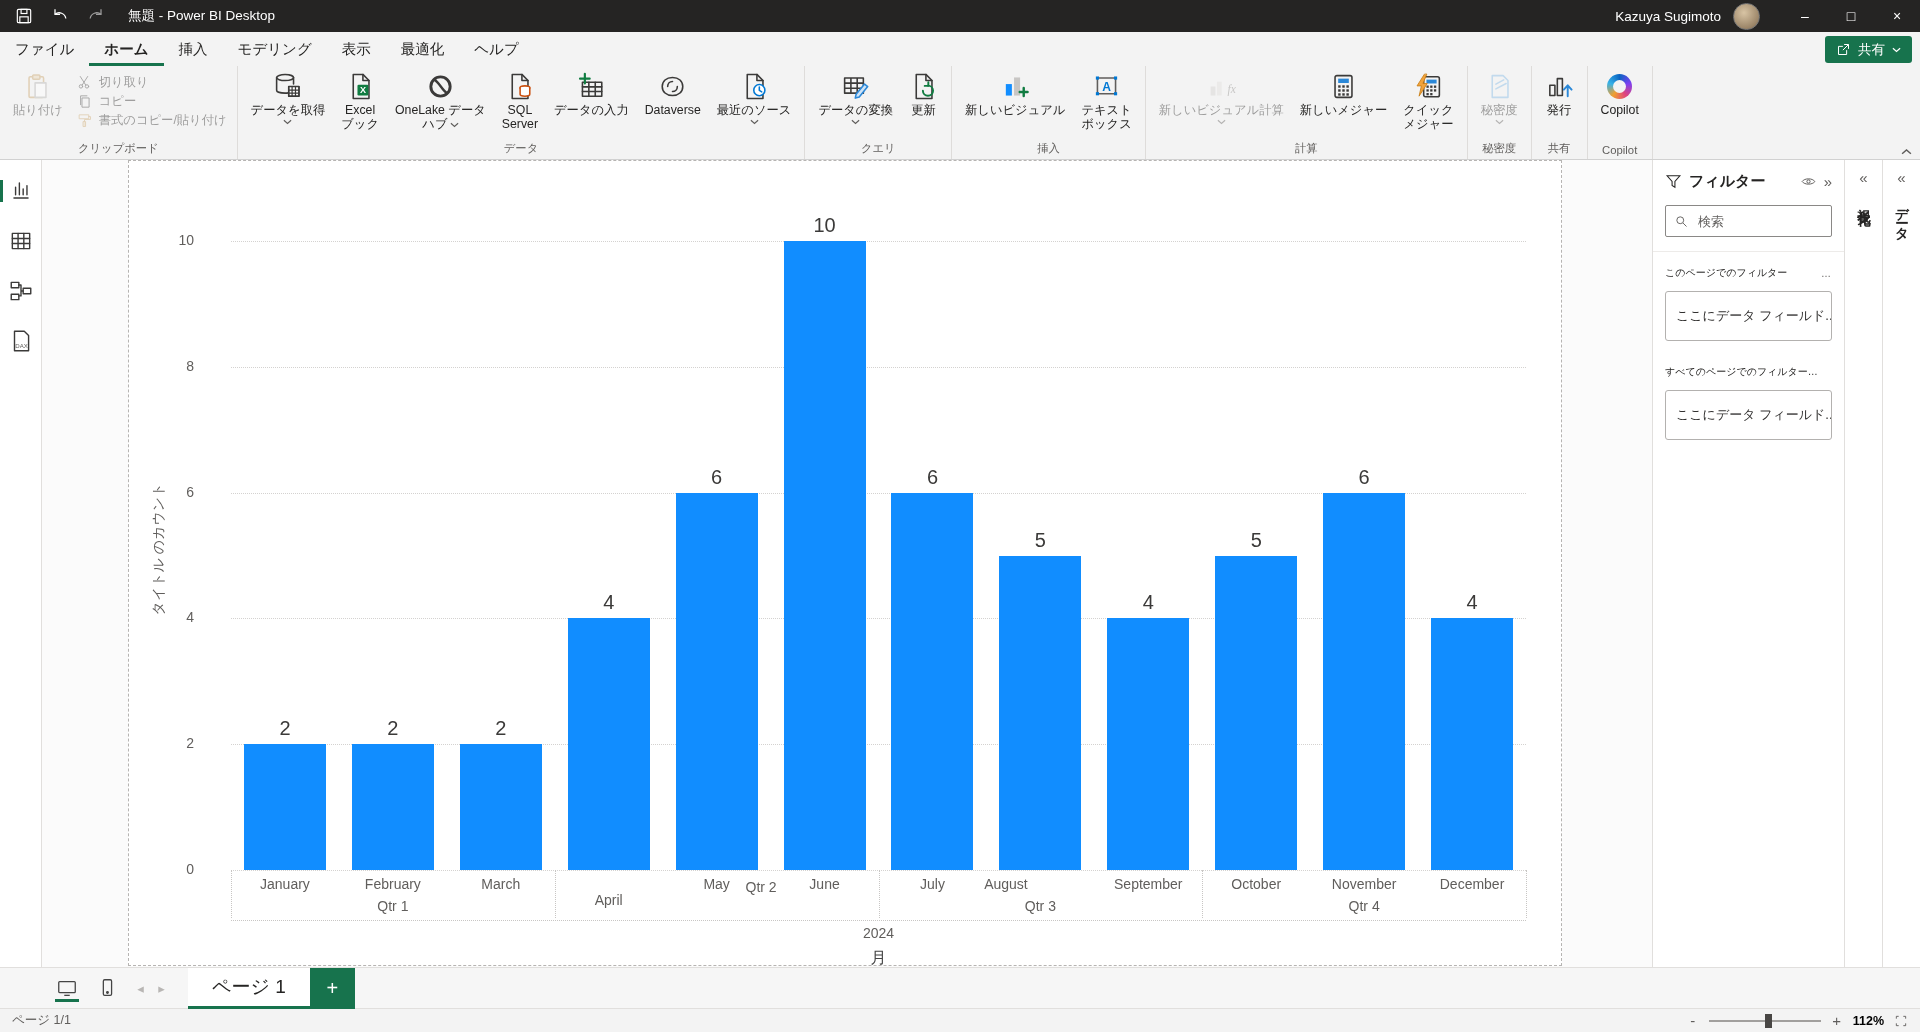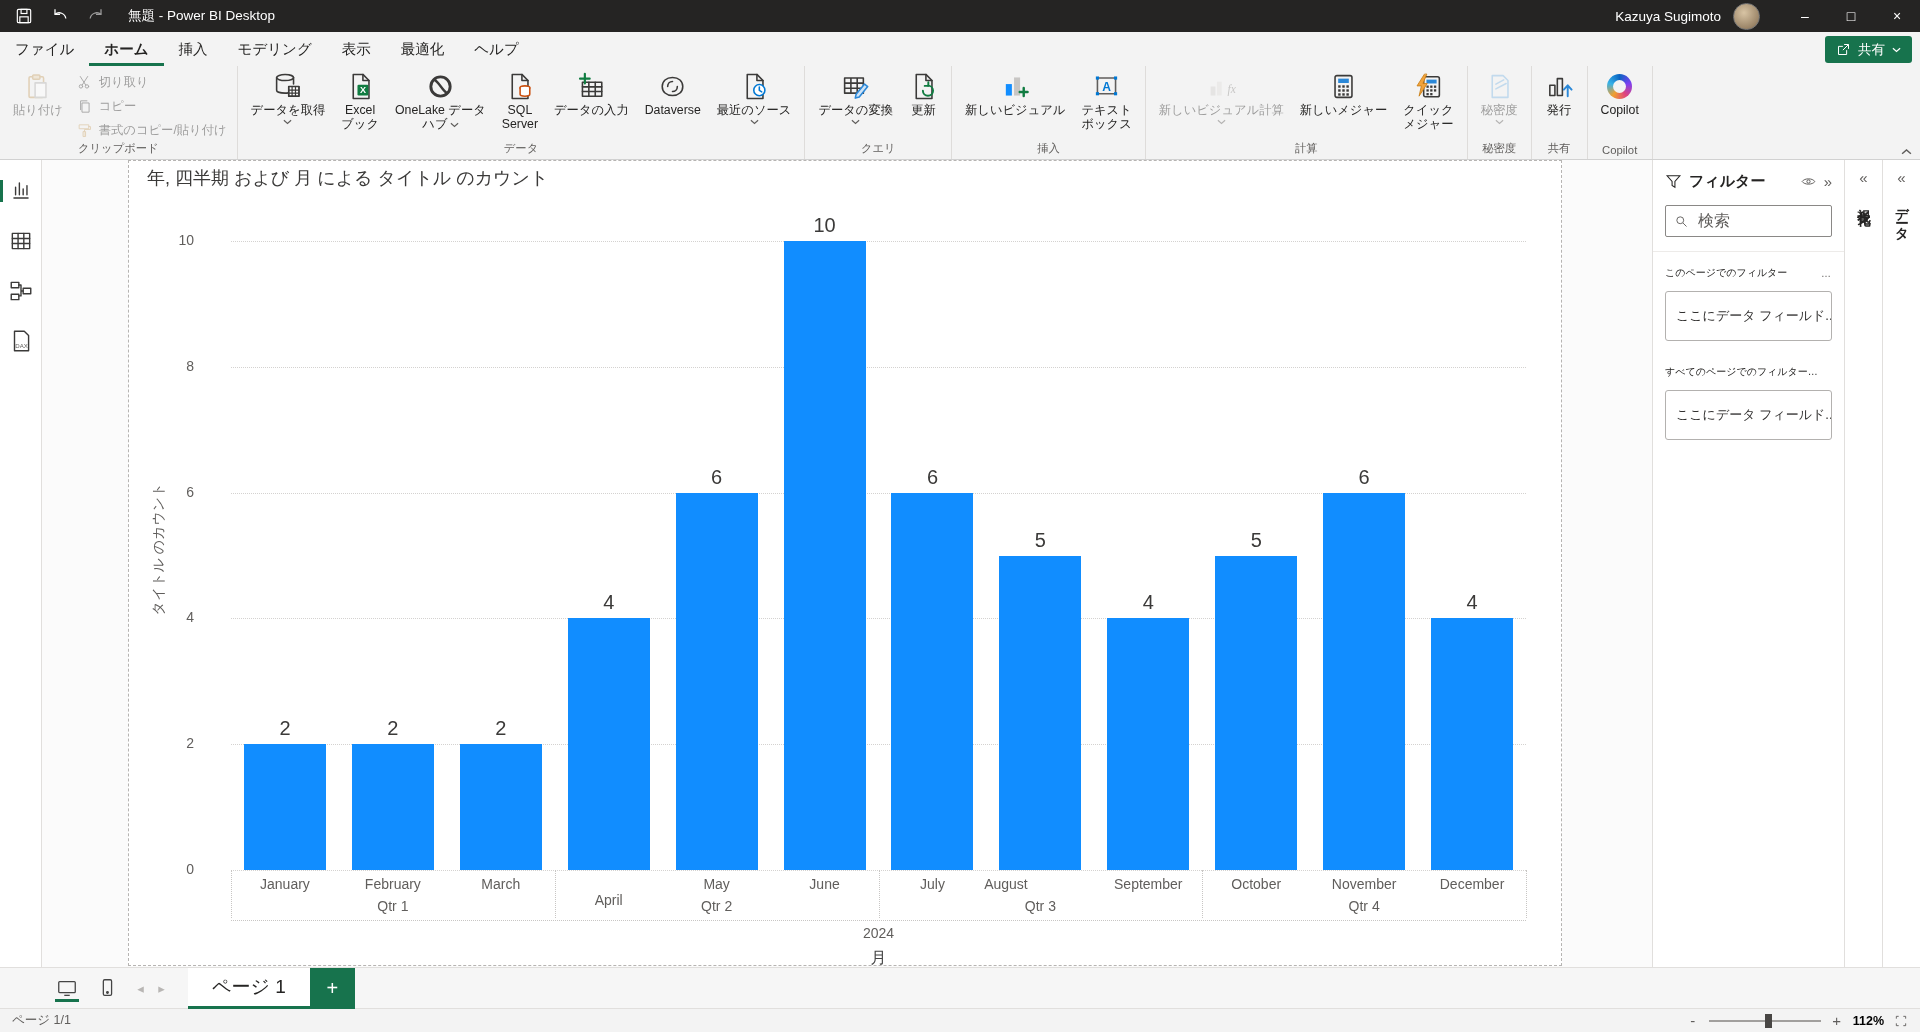--- a/index.html
+++ b/index.html
@@ -26,21 +26,21 @@
   
   .ribbon{height:94px;background:#f3f3f3;border-bottom:1px solid #d1d1d1;display:flex;position:relative;box-sizing:border-box;}
   .rb-group{display:flex;flex-direction:column;border-right:1px solid #dedcda;padding:2px 6px 0;}
   .rb-row{display:flex;align-items:flex-start;gap:2px;height:72px;}
   .rb-btn{display:flex;flex-direction:column;align-items:center;padding:3px 7px 0;font-size:12.3px;color:#252423;border-radius:2px;}
   .rb-icon{height:30px;display:flex;align-items:center;justify-content:center;}
   .rb-icon svg{width:29px;height:29px;}
   .rb-label{text-align:center;line-height:14px;margin-top:2px;white-space:nowrap;}
   .rb-chevron{margin-top:2px;color:#605e5c;display:flex;}
   .rb-chevron-inline{display:inline-flex;margin-left:2px;color:#605e5c;vertical-align:middle;}
-  .rb-stack{display:flex;flex-direction:column;gap:5px;padding-top:5px;}
+  .rb-stack{display:flex;flex-direction:column;padding-top:5px;}
   .rb-small{display:flex;align-items:center;gap:6px;font-size:12.3px;padding:1px 4px;color:#252423;white-space:nowrap;}
   .rb-small svg{width:17px;height:17px;}
   .rb-grouplabel{margin-top:auto;font-size:11.3px;color:#605e5c;text-align:center;padding:1px 2px 3px;white-space:nowrap;}
   .disabled{opacity:.42;}
   .ribbon-collapse{position:absolute;right:8px;bottom:4px;color:#605e5c;}
 
   
   .main{display:flex;height:807px;}
   .sidebar{width:42px;background:#fff;border-right:1px solid #e1dfdd;display:flex;flex-direction:column;align-items:center;padding-top:18px;gap:24px;box-sizing:border-box;}
   .sb-item{width:26px;height:26px;color:#605e5c;position:relative;}
@@ -62,21 +62,21 @@
   .year-label{position:absolute;font-size:14px;color:#605e5c;transform:translateX(-50%);}
   .xaxis-title{position:absolute;font-size:16px;color:#444;transform:translateX(-50%);}
 
   
   .filterpane{width:192px;background:#fff;border-left:1px solid #e1dfdd;padding:12px 12px 0;box-sizing:border-box;font-size:13px;}
   .fp-header{display:flex;align-items:center;gap:7px;margin-bottom:14px;color:#252423;}
   .fp-title{font-size:15px;font-weight:600;flex:1;}
   .fp-hicon{color:#605e5c;display:flex;}
   .fp-expand{color:#605e5c;font-size:15px;}
   .fp-search{display:flex;align-items:center;gap:7px;border:1px solid #8a8886;border-radius:2px;height:30px;padding:0 8px;margin-bottom:14px;color:#605e5c;}
-  .fp-search input{border:none;outline:none;width:100%;font-size:16px;font-family:inherit;background:transparent;color:#252423;}
+  .fp-search input{border:none;outline:none;width:100%;font-size:13px;font-family:inherit;background:transparent;color:#252423;}
   .fp-search input::placeholder{color:#605e5c;opacity:1;}
   .fp-divider{height:1px;background:#edebe9;margin:0 -12px 14px;}
   .fp-sec{display:flex;justify-content:space-between;align-items:center;font-size:10px;color:#252423;margin-bottom:11px;}
   .fp-more{color:#605e5c;letter-spacing:1px;}
   .fp-drop{border:1px solid #b3b1af;border-radius:3px;padding:15px 10px;font-size:13px;color:#323130;margin-bottom:24px;white-space:nowrap;overflow:hidden;}
 
   .strip{width:38px;background:#fff;border-left:1px solid #e1dfdd;display:flex;flex-direction:column;align-items:center;padding-top:9px;box-sizing:border-box;}
   .strip-collapse{font-size:15px;color:#605e5c;margin-bottom:12px;}
   .strip-label{writing-mode:vertical-rl;font-size:13.5px;font-weight:600;color:#252423;letter-spacing:2px;}
 
@@ -531,21 +531,20 @@
               <path d="M10 6.5h2v10h-2M12 12h2"></path>
             </svg></span></div>
         <div class="sb-item"><span><svg viewBox="0 0 24 24" fill="none" stroke="#3b3a39" stroke-width="1.3" stroke-linejoin="round" stroke-linecap="round">
               <path d="M6 3h9l4 4v14H6z"></path>
               <text x="12.5" y="18.5" font-size="5.6" text-anchor="middle" fill="#605e5c" stroke="none" font-family="Liberation Sans,sans-serif">DAX</text>
             </svg></span></div>
       </div>
 
     <div class="workarea">
       <div class="page" id="page">
-        <div class="chart-title">年, 四半期 および 月 による タイトル のカウント</div>
         <div class="ylabel">タイトル のカウント</div>
       <div class="grid-line" style="left: 102px; top: 709px; width: 1295px;"></div>
           <div class="ytick" style="top: 700px;">0</div>
           <div class="grid-line" style="left: 102px; top: 583.2px; width: 1295px;"></div>
           <div class="ytick" style="top: 574.2px;">2</div>
           <div class="grid-line" style="left: 102px; top: 457.4px; width: 1295px;"></div>
           <div class="ytick" style="top: 448.4px;">4</div>
           <div class="grid-line" style="left: 102px; top: 331.6px; width: 1295px;"></div>
           <div class="ytick" style="top: 322.6px;">6</div>
           <div class="grid-line" style="left: 102px; top: 205.8px; width: 1295px;"></div>
@@ -582,21 +581,21 @@
           <div class="bar" style="left: 1086.21px; top: 394.5px; width: 82px; height: 314.5px; background: rgb(17, 141, 255);"></div>
           <div class="bar-label" style="left: 1073.25px; top: 367.5px; width: 107.917px;">5</div>
           <div class="xmonth" style="left: 1073.25px; top: 715px; width: 107.917px;">October</div>
           <div class="bar" style="left: 1194.12px; top: 331.6px; width: 82px; height: 377.4px; background: rgb(17, 141, 255);"></div>
           <div class="bar-label" style="left: 1181.17px; top: 304.6px; width: 107.917px;">6</div>
           <div class="xmonth" style="left: 1181.17px; top: 715px; width: 107.917px;">November</div>
           <div class="bar" style="left: 1302.04px; top: 457.4px; width: 82px; height: 251.6px; background: rgb(17, 141, 255);"></div>
           <div class="bar-label" style="left: 1289.08px; top: 430.4px; width: 107.917px;">4</div>
           <div class="xmonth" style="left: 1289.08px; top: 715px; width: 107.917px;">December</div>
           <div class="xquarter" style="left: 203.875px; top: 737px; width: 120px;">Qtr 1</div>
-          <div class="xquarter" style="left: 527.625px; top: 737px; width: 120px;">Qtr 2</div>
+          <div class="xquarter" style="left: 527.625px; top: 718px; width: 120px; text-align: right;">Qtr 2</div>
           <div class="xquarter" style="left: 851.375px; top: 737px; width: 120px;">Qtr 3</div>
           <div class="xquarter" style="left: 1175.12px; top: 737px; width: 120px;">Qtr 4</div>
           <div class="qsep" style="left: 102px; top: 709px; height: 48px;"></div>
           <div class="qsep" style="left: 425.75px; top: 709px; height: 48px;"></div>
           <div class="qsep" style="left: 749.5px; top: 709px; height: 48px;"></div>
           <div class="qsep" style="left: 1073.25px; top: 709px; height: 48px;"></div>
           <div class="qsep" style="left: 1397px; top: 709px; height: 48px;"></div>
           <div class="xline" style="left: 102px; top: 759px; width: 1295px;"></div>
           <div class="year-label" style="left: 749.5px; top: 764px;">2024</div>
           <div class="xaxis-title" style="left: 749.5px; top: 787px;">月</div>

